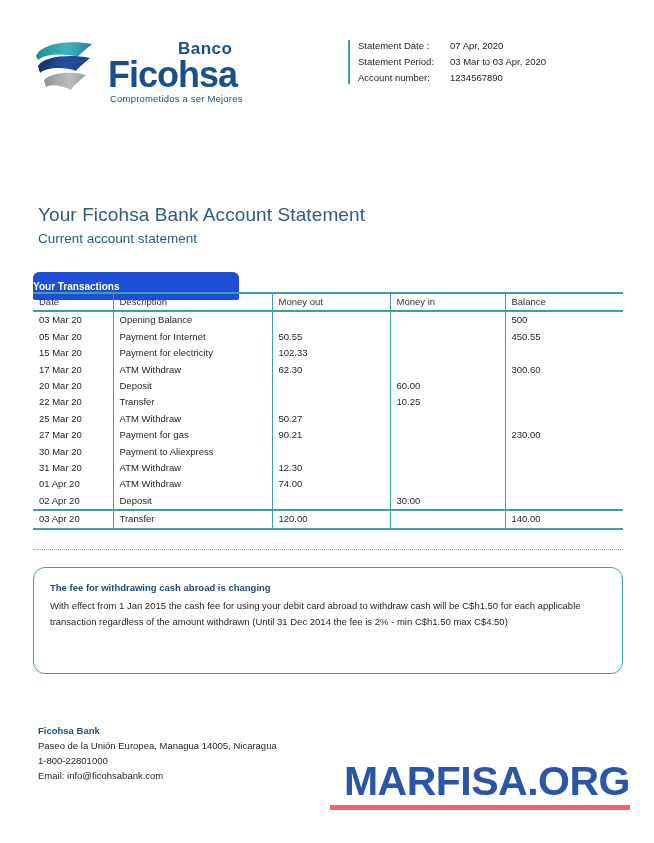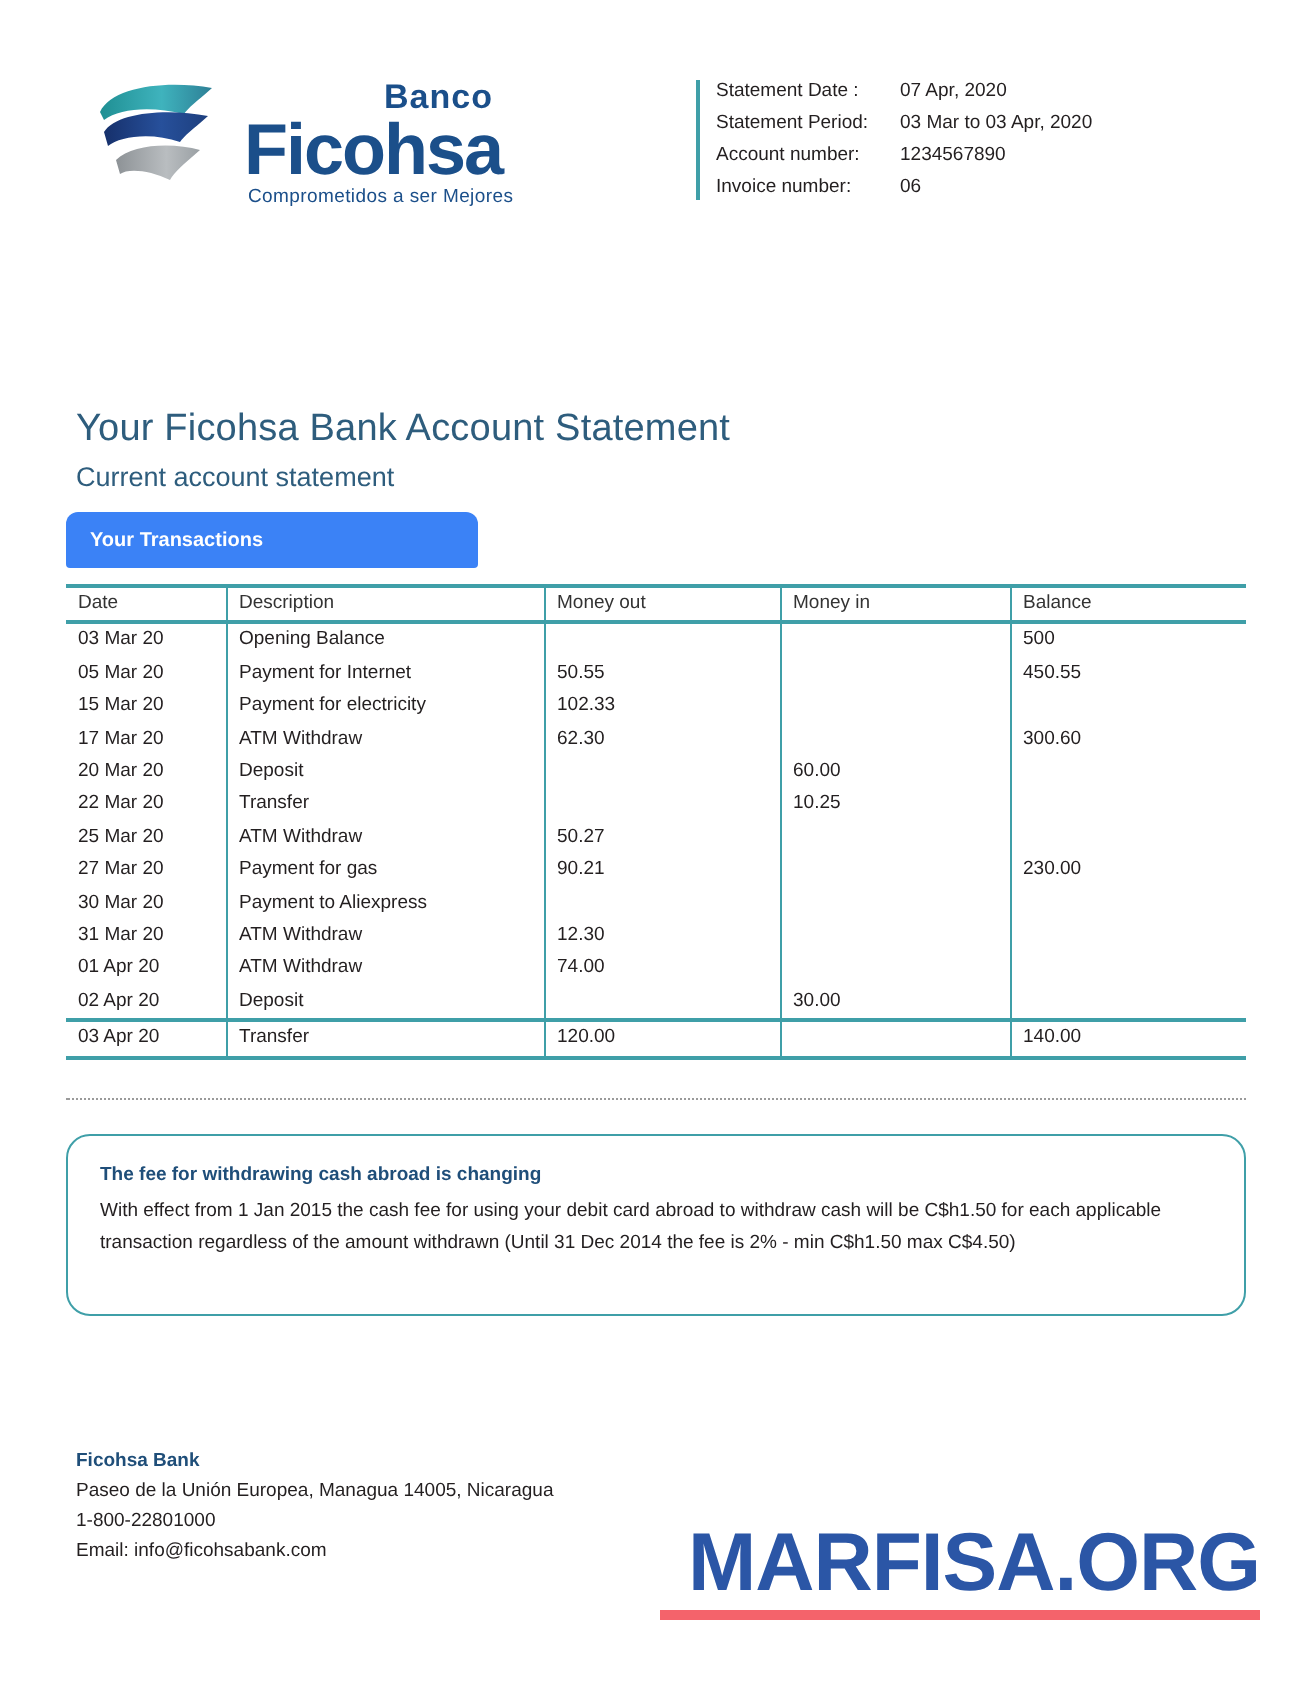--- a/index.html
+++ b/index.html
@@ -9,21 +9,21 @@
     font-family:"Liberation Sans", sans-serif;
     color:#231f20;
     position:relative;
     overflow:hidden;
   }
   .page { position:absolute; inset:0; padding:0; }
 
   
   .header { position:absolute; left:0; top:30px; width:100%; height:95px; }
 
-  .logo-wrap { position:absolute; left:42px; top:8px; width:235px; height:80px; }
+  .logo-wrap { position:absolute; left:28px; top:8px; width:235px; height:80px; }
   .logo-mark { position:absolute; left:0; top:0; width:78px; height:62px; }
   .logo-text { position:absolute; left:78px; top:2px; width:160px; }
   .logo-banco {
     font-size:17px; font-weight:700; color:#1b4f8a;
     letter-spacing:.5px; line-height:1; margin-left:72px;
   }
   .logo-ficohsa {
     font-size:36px; font-weight:700; color:#1b4f8a;
     letter-spacing:-1px; line-height:.95; margin-top:1px; margin-left:2px;
   }
@@ -49,25 +49,25 @@
     position:absolute; left:38px; top:204px;
     font-size:19px; color:#2e5d7d; font-weight:400; letter-spacing:.1px;
   }
   .subtitle {
     position:absolute; left:38px; top:231px;
     font-size:13.5px; color:#2e5d7d; font-weight:400;
   }
 
   
   .tab {
-    position:absolute; left:33px; top:256px;
+    position:absolute; left:33px; top:272px;
     width:206px; height:28px;
-    background:#3b82f6; border-radius:6px 6px 2px 2px;
+    background:#1d4ed8; border-radius:6px 6px 2px 2px;
     color:#ffffff; font-size:10px; font-weight:700;
-    display:flex; align-items:center; padding-left:12px;
+    display:flex; align-items:center; 
   }
 
   
   .table { position:absolute; left:33px; top:292px; width:590px; }
   .tbl { width:100%; border-collapse:collapse; table-layout:fixed; }
   .tbl th, .tbl td {
     font-size:9.5px; font-weight:400; text-align:left;
     padding:0 0 0 6px; height:16.4px; line-height:16.4px;
     color:#231f20; vertical-align:middle;
     border-right:1.5px solid #3f9fa8;
@@ -87,21 +87,21 @@
   .c-bal  { width:118px; }
 
   
   .divider {
     position:absolute; left:33px; top:549px; width:590px; height:1px;
     border-top:1.4px dotted #9a9a9a;
   }
 
   
   .notice {
-    position:absolute; left:33px; top:567px; width:590px; height:91px;
+    position:absolute; left:33px; top:567px; width:590px; height:107px;
     border:1.1px solid #3f9fa8; border-radius:12px;
     padding:14px 16px 0 16px;
   }
   .notice-title {
     font-size:9.5px; font-weight:700; color:#1f4e79; margin-bottom:5px;
   }
   .notice-body { font-size:9.5px; line-height:16px; color:#231f20; }
 
   
   .footer { position:absolute; left:38px; top:723px; }
@@ -162,24 +162,20 @@
         <span class="meta-value">07 Apr, 2020</span>
       </div>
       <div class="meta-row">
         <span class="meta-label">Statement Period:</span>
         <span class="meta-value">03 Mar to 03 Apr, 2020</span>
       </div>
       <div class="meta-row">
         <span class="meta-label">Account number:</span>
         <span class="meta-value">1234567890</span>
       </div>
-      <div class="meta-row">
-        <span class="meta-label">Invoice number:</span>
-        <span class="meta-value">06</span>
-      </div>
     </div>
   </div>
 
 
   <div class="title">Your Ficohsa Bank Account Statement</div>
   <div class="subtitle">Current account statement</div>
 
   <div class="tab">
     <span>Your Transactions</span>
   </div>

